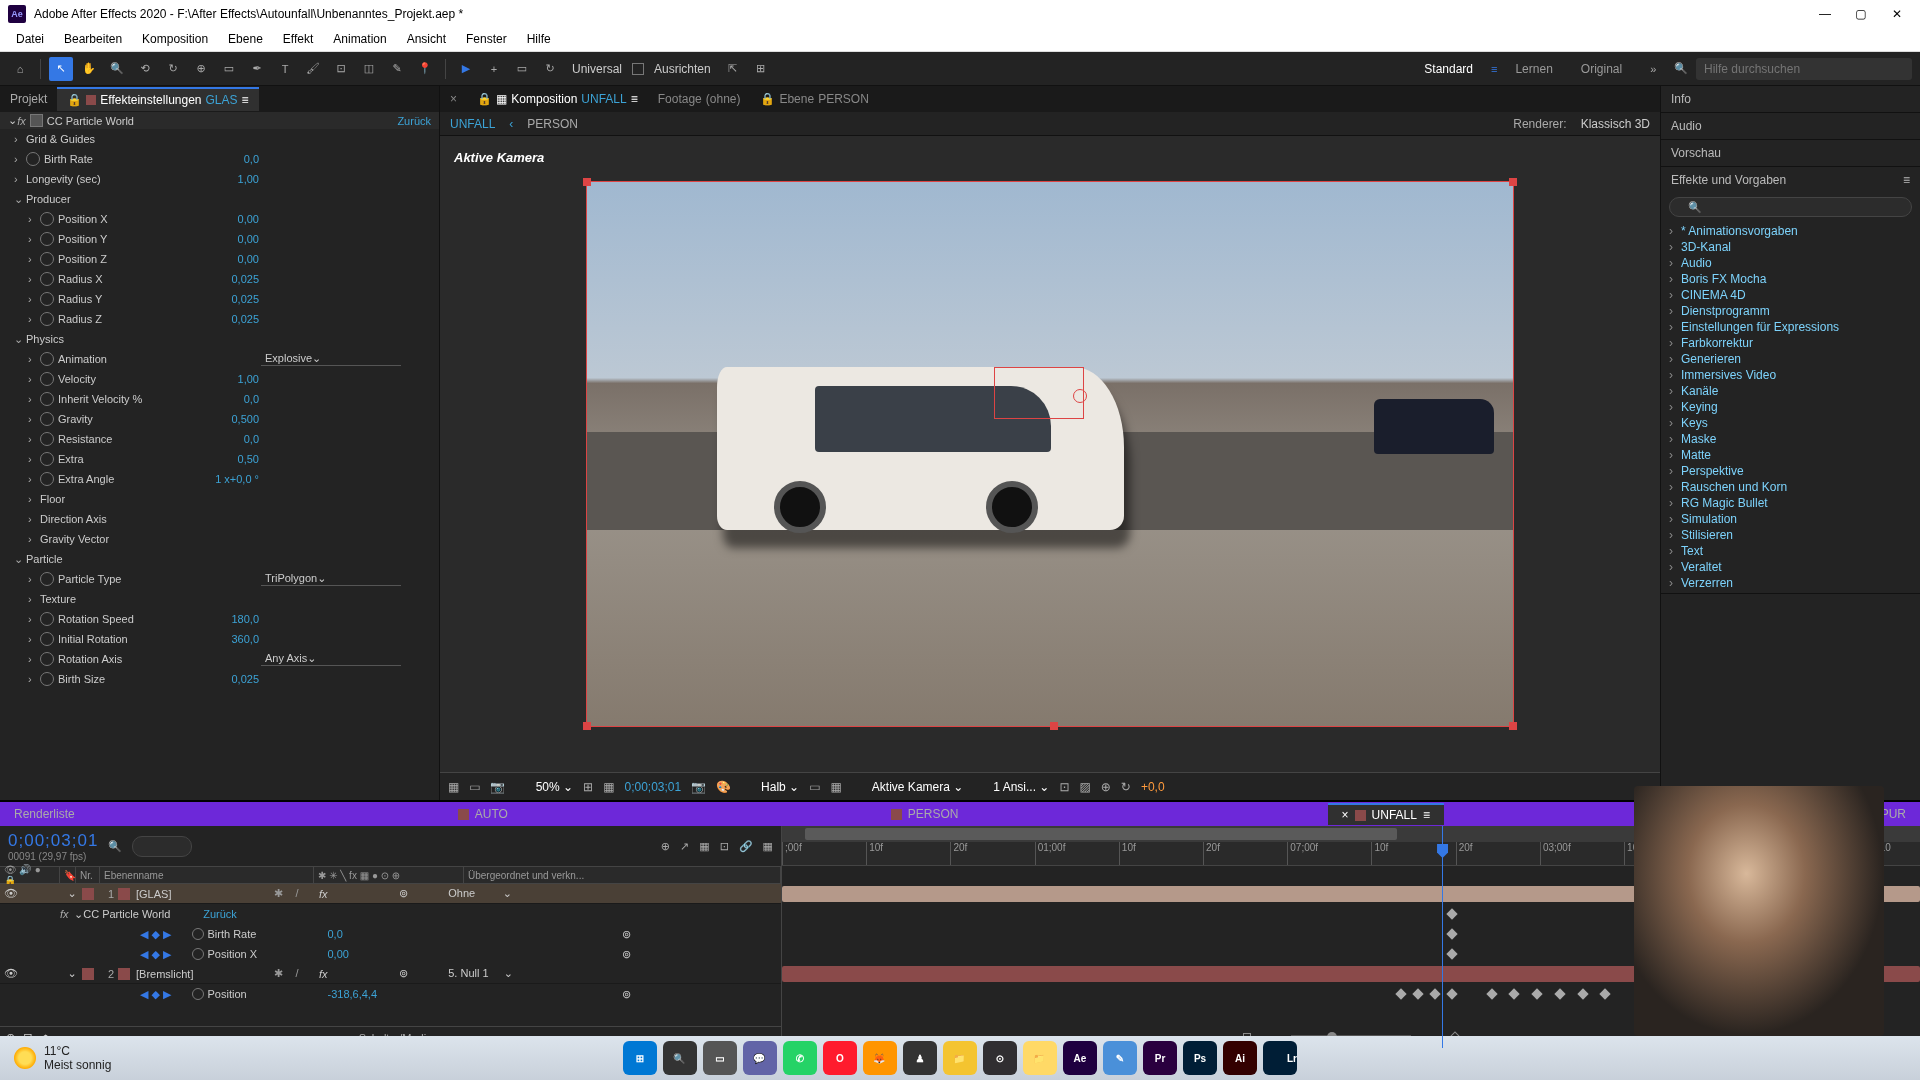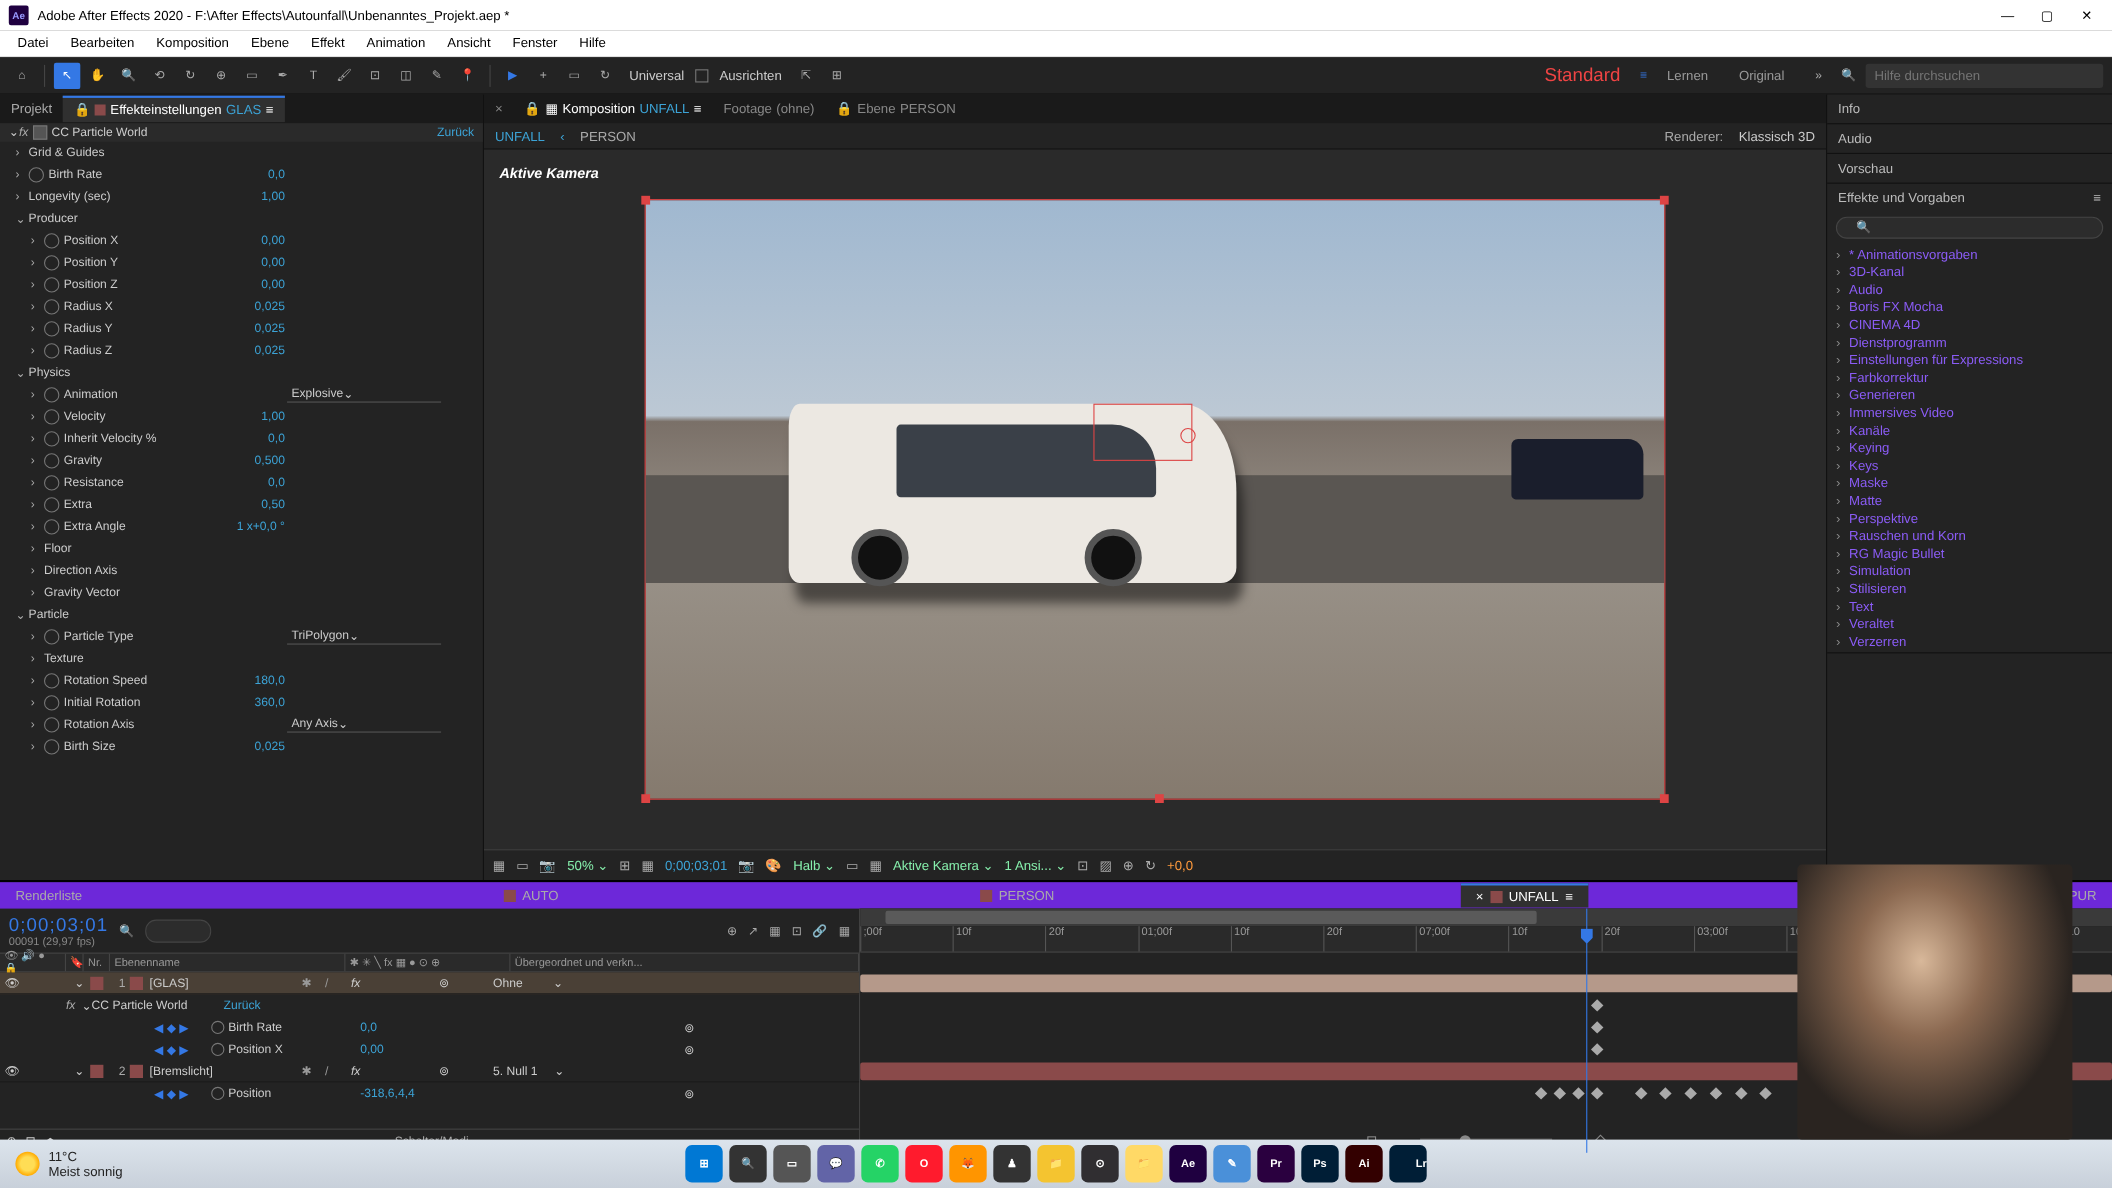--- a/index.html
+++ b/index.html
@@ -14,21 +14,21 @@
 
 .menubar { height: 24px; background: #fff; color: #000; display: flex; padding: 0 6px; border-bottom: 1px solid #ddd; }
 .menubar span { padding: 4px 10px; cursor: pointer; font-size: 12px; }
 
 
 .toolbar { height: 34px; background: #232323; display: flex; align-items: center; padding: 0 8px; gap: 4px; border-bottom: 1px solid #111; }
 .toolbar .tool { width: 24px; height: 24px; display: flex; align-items: center; justify-content: center; cursor: pointer; color: #aaa; }
 .toolbar .tool.active { background: #3478e5; color: #fff; border-radius: 2px; }
 .toolbar .sep { width: 1px; height: 20px; background: #444; margin: 0 4px; }
 .toolbar .tbtext { color: #ccc; padding: 0 6px; cursor: pointer; font-size: 12px; }
-.toolbar .ws-label { color: #ef4444; font-size: 17px; padding: 4px 10px; }
+.toolbar .ws-label { color: #ffffff; font-size: 12px; padding: 4px 10px; }
 .toolbar .ws-gray { color: #999; font-size: 12px; padding: 4px 10px; }
 .toolbar-right { margin-left: auto; display: flex; align-items: center; gap: 8px; }
 .search-help { background: #333; border: none; color: #ccc; padding: 4px 8px; border-radius: 3px; width: 216px; font-size: 12px; }
 .checkbox { width: 12px; height: 12px; border: 1px solid #777; display: inline-block; vertical-align: middle; }
 
 
 .main { display: flex; height: calc(100% - 280px - 86px); }
 
 
 .left-col { width: 440px; background: #232323; display: flex; flex-direction: column; border-right: 1px solid #111; }
@@ -68,32 +68,32 @@
 .viewer .car-window { position: absolute; top: 12%; left: 24%; width: 58%; height: 40%; background: #3a4048; border-radius: 4px 40px 4px 4px; }
 .viewer .wheel { position: absolute; width: 52px; height: 52px; background: #111; border-radius: 50%; border: 6px solid #555; }
 .viewer .wheel.front { left: 66%; top: 70%; }
 .viewer .wheel.rear { left: 14%; top: 70%; }
 .viewer .car2 { position: absolute; top: 40%; right: 2%; width: 13%; height: 10%; background: #1a1e2c; border-radius: 6px 14px 4px 4px; }
 .viewer .handles .h { position: absolute; width: 8px; height: 8px; background: #d44; }
 .viewer .sel-box { position: absolute; top: 34%; left: 44%; width: 90px; height: 52px; border: 1px solid #d44; }
 .viewer .anchor { position: absolute; top: 38%; left: 52.5%; width: 14px; height: 14px; border: 1px solid #d44; border-radius: 50%; }
 .comp-footer { height: 28px; background: #232323; display: flex; align-items: center; gap: 10px; padding: 0 8px; border-top: 1px solid #444; font-size: 12px; }
 .comp-footer .btn { color: #aaa; cursor: pointer; }
-.comp-footer .drop { color: #86efac; cursor: pointer; }
+.comp-footer .drop { color: #ffffff; cursor: pointer; margin-left: 20px; }
 .comp-footer .time { color: #3ca3d6; }
 .comp-footer .plus { color: #ff9a3c; }
 
 
 .sidebar-right { width: 260px; background: #232323; border-left: 1px solid #111; }
 .sidebar-right .sec { border-bottom: 1px solid #111; }
 .sidebar-right .sec-hdr { padding: 6px 10px; color: #bbb; cursor: pointer; font-size: 12px; }
 .ep-search { margin: 4px 8px; }
 .ep-search input { width: 100%; background: #2c2c2c; border: 1px solid #444; color: #ccc; padding: 3px 18px; border-radius: 10px; font-size: 11px; }
 .ep-list { padding: 2px 4px; }
-.ep-list .item { padding: 1px 6px 1px 16px; cursor: pointer; position: relative; color: #8b5cf6; font-size: 12px; }
+.ep-list .item { padding: 1px 6px 1px 16px; cursor: pointer; position: relative; color: #7dd3fc; font-size: 12px; }
 .ep-list .item::before { content: "›"; position: absolute; left: 4px; color: #888; }
 
 
 .timeline { height: 248px; background: #232323; border-top: 2px solid #000; display: flex; flex-direction: column; }
 .tl-tabs { height: 24px; background: #6d28d9; display: flex; align-items: center; justify-content: space-between; }
 .tl-tabs .tab { padding: 3px 14px; color: #aaa; cursor: pointer; display: flex; align-items: center; gap: 6px; font-size: 12px; }
 .tl-tabs .tab.active { background: #303030; color: #fff; border-top: 2px solid #3478e5; }
 .tl-tabs .chip { width: 11px; height: 11px; background: #8a4a4a; }
 .tl-main { flex: 1; display: flex; }
 .tl-left { width: 782px; display: flex; flex-direction: column; border-right: 1px solid #444; }

